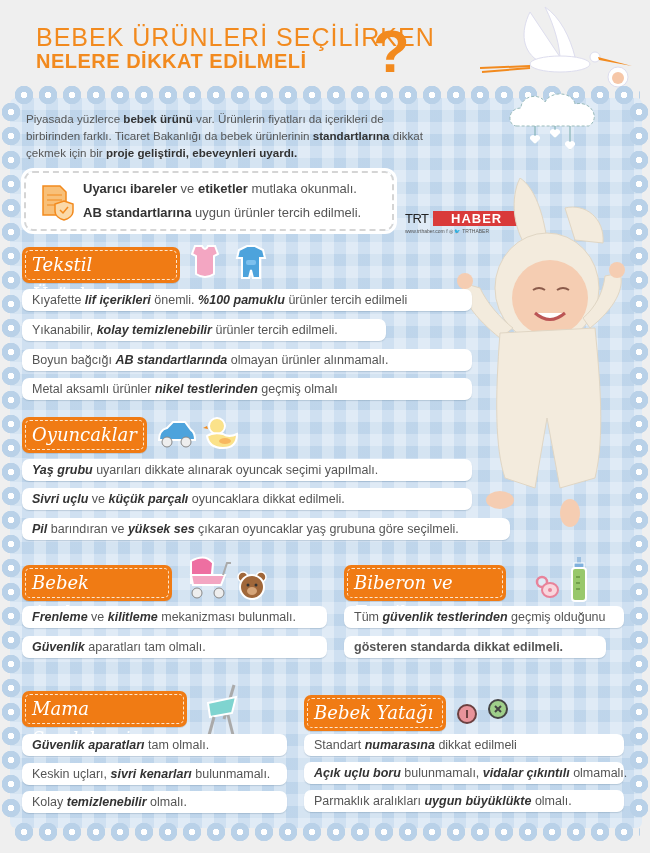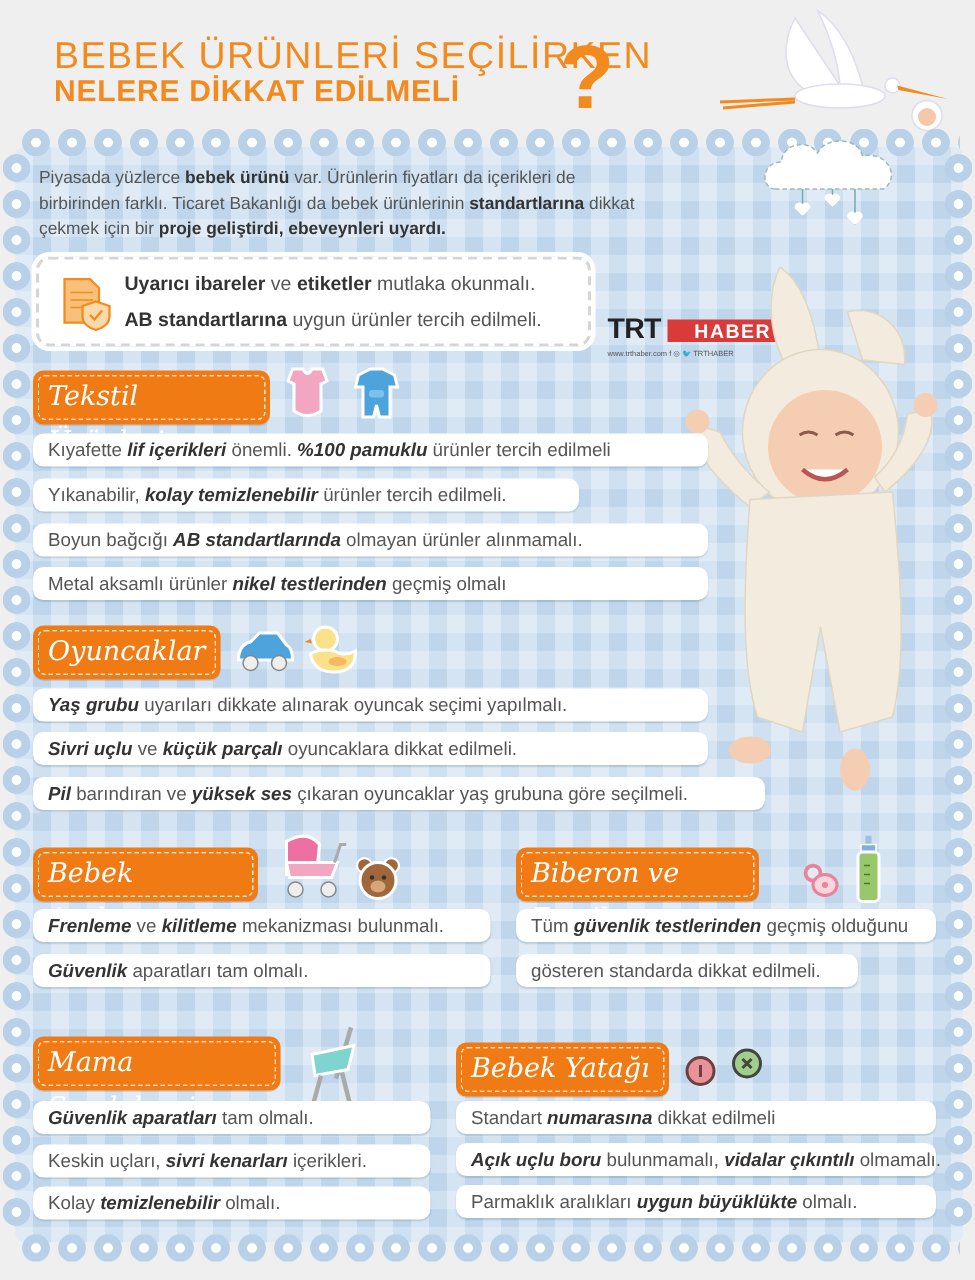--- a/index.html
+++ b/index.html
@@ -47,21 +47,21 @@
     background: #fff; border-radius: 9px; border: 2px dashed #d5d5d5;
     outline: 3px solid #fff;
   }
   .notice-icon { position: absolute; left: 14px; top: 10px; width: 36px; height: 38px; }
   .notice-line { position: absolute; left: 57px; font-size: 13px; color: #555; white-space: nowrap; }
   .notice-line b { color: #333; }
   .notice-line.l1 { top: 8px; }
   .notice-line.l2 { top: 32px; }
 
   .brand { position: absolute; left: 405px; top: 209px; }
-  .brand-trt { font-weight: bold; font-size: 19px; color: #222; letter-spacing: -0.5px; }
+  .brand-trt { font-weight: normal; font-size: 13px; color: #222; letter-spacing: -0.5px; }
   .brand-haber { display: inline-block; background: #d93a3a; color: #fff; font-weight: bold; font-size: 13px; padding: 0 18px; letter-spacing: 1px; }
   .brand-sub { font-size: 5px; color: #555; margin-top: 1px; white-space: nowrap; }
 
   .chip {
     position: absolute; height: 36px; background: #f07b14; border-radius: 7px; color: #fff;
     font-family: "DejaVu Serif", serif; font-style: italic; font-size: 18px; line-height: 30px; padding: 0 10px;
     box-shadow: 0 1px 0 rgba(0,0,0,0.1);
   }
   .chip::after { content: ""; position: absolute; left: 3px; top: 3px; right: 3px; bottom: 3px; border: 1.5px dashed #fde6cd; border-radius: 5px; }
   .chip span { position: relative; top: 3px; }
@@ -209,32 +209,32 @@
 <svg class="sticker" style="left:568px; top:557px;" width="22" height="46" viewBox="0 0 22 46">
     <path d="M9 0 L13 0 L13 6 L9 6 Z" fill="#9ec0e0"></path>
     <rect x="6" y="6" width="10" height="5" fill="#7fb0dd" stroke="#fff"></rect>
     <rect x="4" y="11" width="14" height="33" rx="3" fill="#98c86b" stroke="#fff" stroke-width="2"></rect>
     <line x1="8" y1="20" x2="12" y2="20" stroke="#4c7a2a"></line>
     <line x1="8" y1="26" x2="12" y2="26" stroke="#4c7a2a"></line>
     <line x1="8" y1="32" x2="12" y2="32" stroke="#4c7a2a"></line>
   </svg>
 
 <div class="row" style="left:344px; top:606px; width:280px;"><span>Tüm </span><b>güvenlik testlerinden</b><span> geçmiş olduğunu</span></div>
-<div class="row" style="left:344px; top:636px; width:228px;"><span>gösteren standarda dikkat edilmeli.</span></div>
+<div class="row" style="left:344px; top:636px; width:262px;font-weight:bold;"><span>gösteren standarda dikkat edilmeli.</span></div>
 
 <div class="chip" style="left:22px; top:691px; width:165px;"><span>Mama Sandalyesi</span></div>
 <svg class="sticker" style="left:200px; top:683px;" width="44" height="58" viewBox="0 0 44 58">
     <path d="M34 2 L24 36" stroke="#aaa" stroke-width="3"></path>
     <path d="M8 20 L36 14 L32 30 L10 34 Z" fill="#7fd4d0" stroke="#fff" stroke-width="2"></path>
     <path d="M14 34 L8 56" stroke="#aaa" stroke-width="3"></path>
     <path d="M28 32 L34 56" stroke="#aaa" stroke-width="3"></path>
   </svg>
 
 <div class="row" style="left:22px; top:734px; width:265px;"><b>Güvenlik aparatları</b><span> tam olmalı.</span></div>
-<div class="row" style="left:22px; top:763px; width:265px;"><span>Keskin uçları, </span><b>sivri kenarları</b><span> içerikleri.</span></div>
+<div class="row" style="left:22px; top:763px; width:265px;"><span>Keskin uçları, </span><b>sivri kenarları</b><span> bulunmamalı.</span></div>
 <div class="row" style="left:22px; top:791px; width:265px;"><span>Kolay </span><b>temizlenebilir</b><span> olmalı.</span></div>
 
 <div class="chip" style="left:304px; top:695px; width:142px;"><span>Bebek Yatağı</span></div>
 <svg class="sticker" style="left:456px; top:703px;" width="22" height="22" viewBox="0 0 22 22">
     <circle cx="11" cy="11" r="9" fill="#e8939a" stroke="#6b4040" stroke-width="2"></circle>
     <line x1="11" y1="7" x2="11" y2="15" stroke="#6b4040" stroke-width="2"></line>
   </svg>
 <svg class="sticker" style="left:487px; top:698px;" width="22" height="22" viewBox="0 0 22 22">
     <circle cx="11" cy="11" r="9" fill="#9fcf8a" stroke="#444" stroke-width="2"></circle>
     <path d="M8 8 L14 14 M14 8 L8 14" stroke="#444" stroke-width="2"></path>

